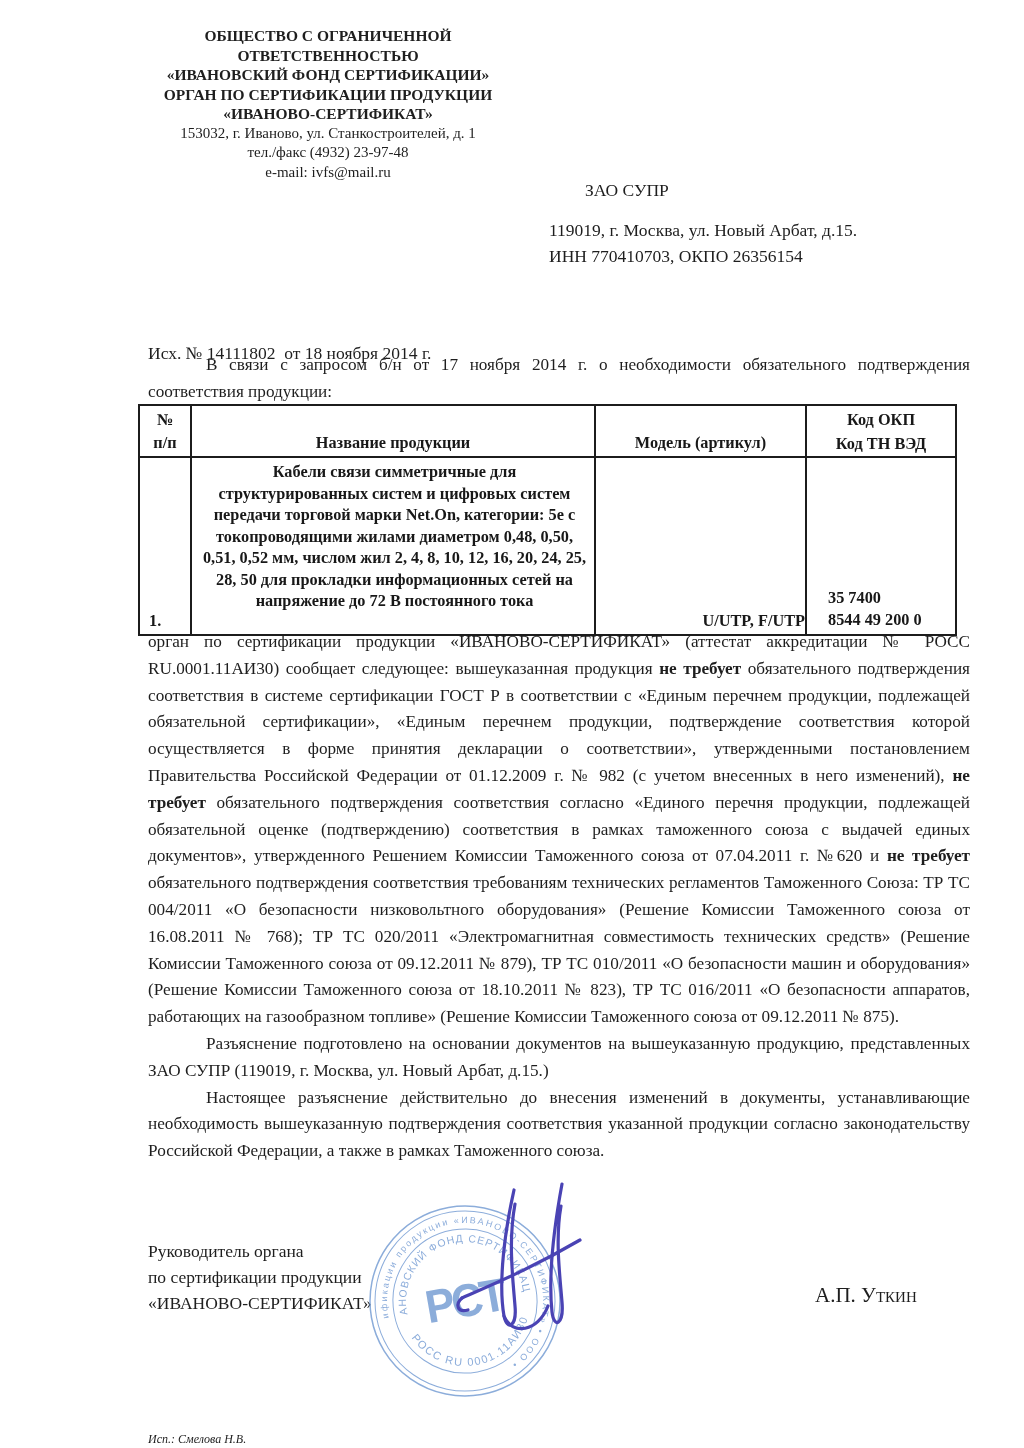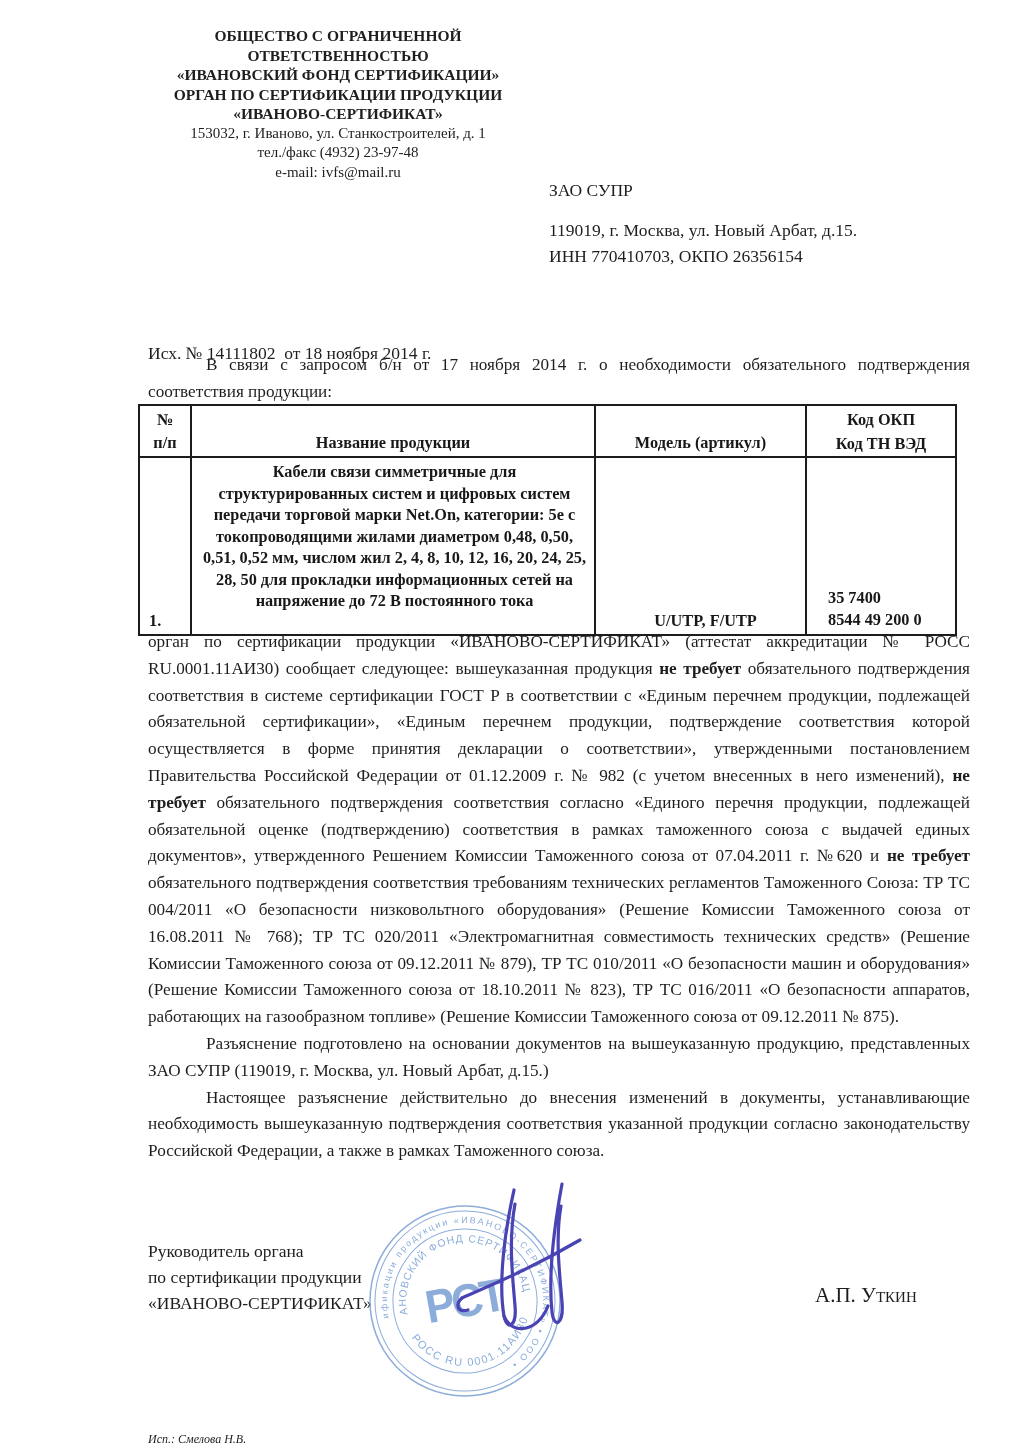--- a/index.html
+++ b/index.html
@@ -2,47 +2,47 @@
 <html><head>
 <meta charset="utf-8">
 <style>
   * { margin:0; padding:0; box-sizing:border-box; }
   html,body { background:#ffffff; }
   .page {
     position:relative; width:1024px; height:1448px; background:#ffffff;
     font-family:"Liberation Serif", serif; color:#1e1e1e; overflow:hidden;
   }
   
-  .org-header { position:absolute; left:126px; top:26px; width:424px; text-align:center; }
+  .org-header { position:absolute; left:116px; top:26px; width:424px; text-align:center; }
   .org-bold  { font-weight:bold; font-size:15.5px; line-height:19.5px; }
   .org-plain { font-size:15px; line-height:19.5px; }
   
   .recipient { position:absolute; left:549px; top:177px; font-size:17.5px; }
-  .recipient-name { margin-bottom:13px; }
+  .recipient-name { margin-bottom:13px;margin-left:36px; }
   .recipient-line { line-height:26.5px; }
   
   .ref-line { position:absolute; left:148px; top:309px; font-size:17.5px; white-space:pre-wrap;margin-top:34px; }
   
   .intro {
     position:absolute; left:148px; top:352px; width:822px;
     font-size:17.2px; line-height:26.5px; text-align:justify; text-indent:58px;
   }
   
   .doc-table {
     position:absolute; left:138px; top:404px; border-collapse:collapse;
     font-weight:bold; font-size:16.3px; color:#181818; table-layout:fixed;
   }
   .doc-table td { border:2px solid #1c1c1c; }
   .th-num   { vertical-align:top; text-align:center; line-height:23px; padding-top:2px; height:50px; }
   .th-name  { vertical-align:bottom; text-align:center; padding-bottom:3px; }
   .th-model { vertical-align:bottom; text-align:center; padding-bottom:3px;border-radius:26px; }
   .th-code  { vertical-align:top; text-align:center; line-height:24px; padding-top:2px; }
   .td-rownum { vertical-align:bottom; text-align:left; padding:0 0 3px 9px; height:178px; }
   .td-name   { vertical-align:top; text-align:center; padding:3px 6px 2px 9px; line-height:21.5px; }
-  .td-model  { vertical-align:bottom; text-align:center; padding:0 0 3px 10px; }
+  .td-model  { vertical-align:bottom; text-align:right; padding:0 0 3px 10px; }
   .td-code   { vertical-align:bottom; text-align:left; padding:0 0 3px 21px; line-height:22px; }
   
   .body-flow { position:absolute; left:148px; top:629px; width:822px; font-size:17.2px; line-height:26.8px; }
   .para { text-align:justify; }
   .ind  { text-indent:58px; }
   .b    { font-weight:bold; }
   
   .sig-title { position:absolute; left:148px; top:1238px; font-size:17.5px; line-height:26px; }
   .sig-name  { position:absolute; left:815px; top:1283px; font-size:21px; font-variant:small-caps; }
   .stamp-wrap { position:absolute; left:362px; top:1198px; width:206px; height:206px; transform:rotate(-10deg); opacity:.88; }

